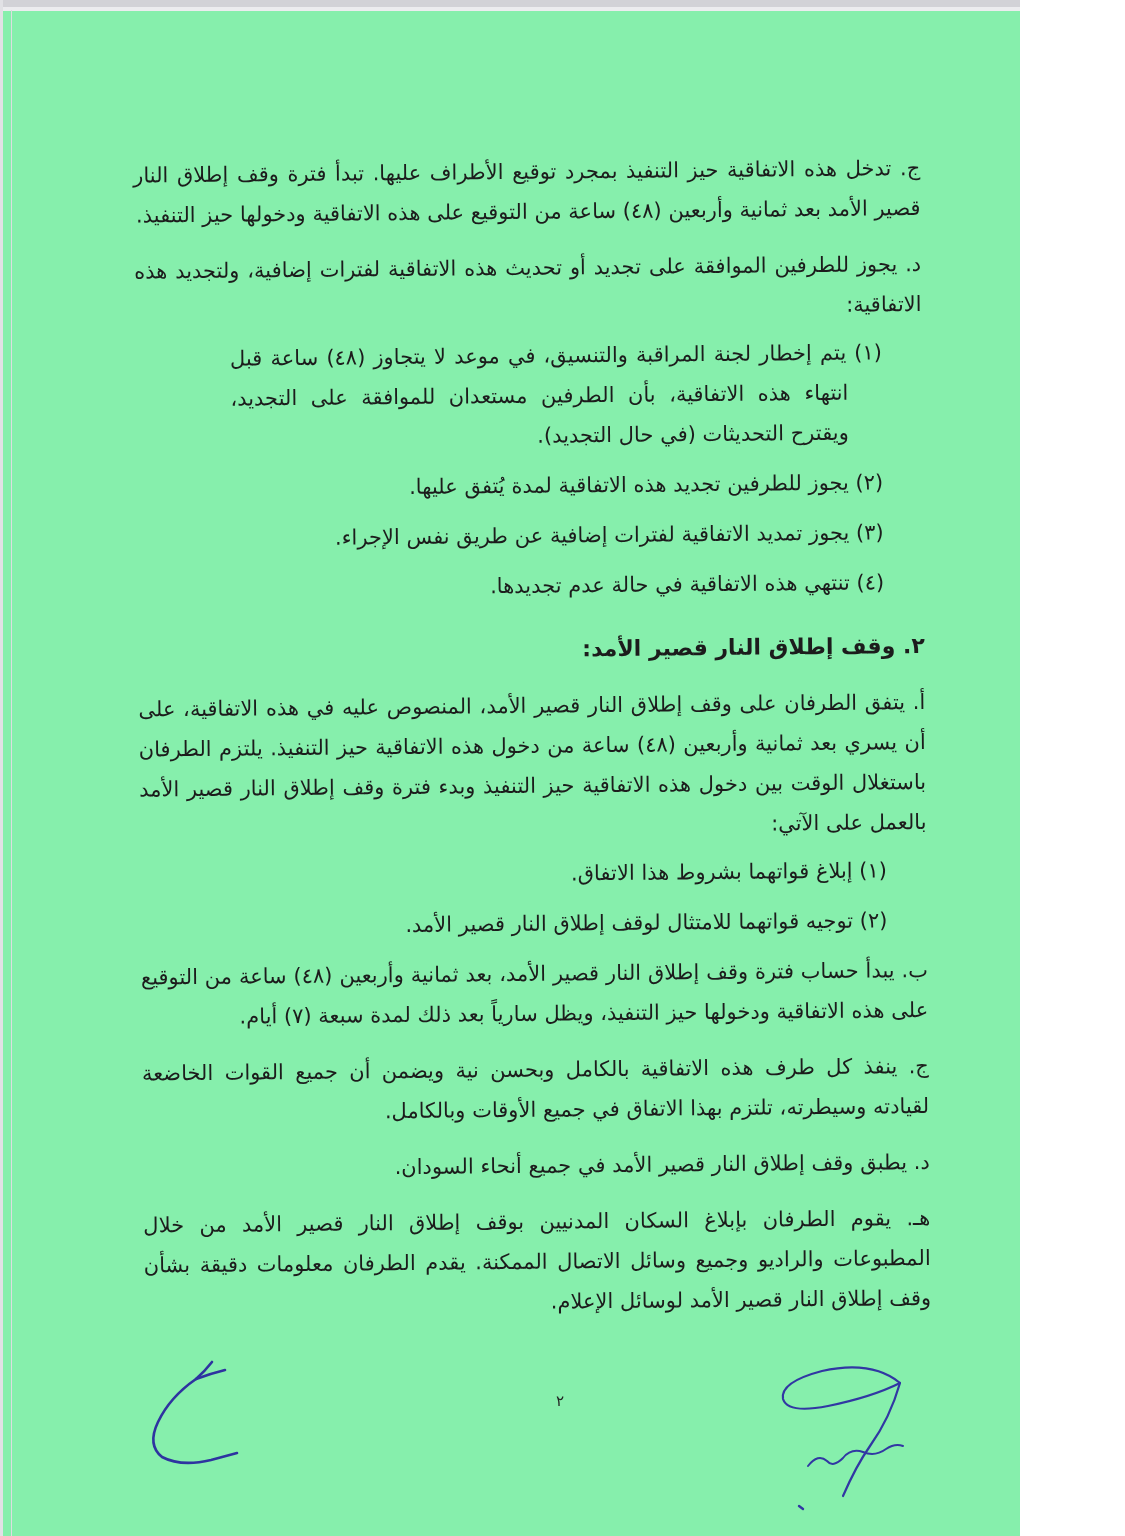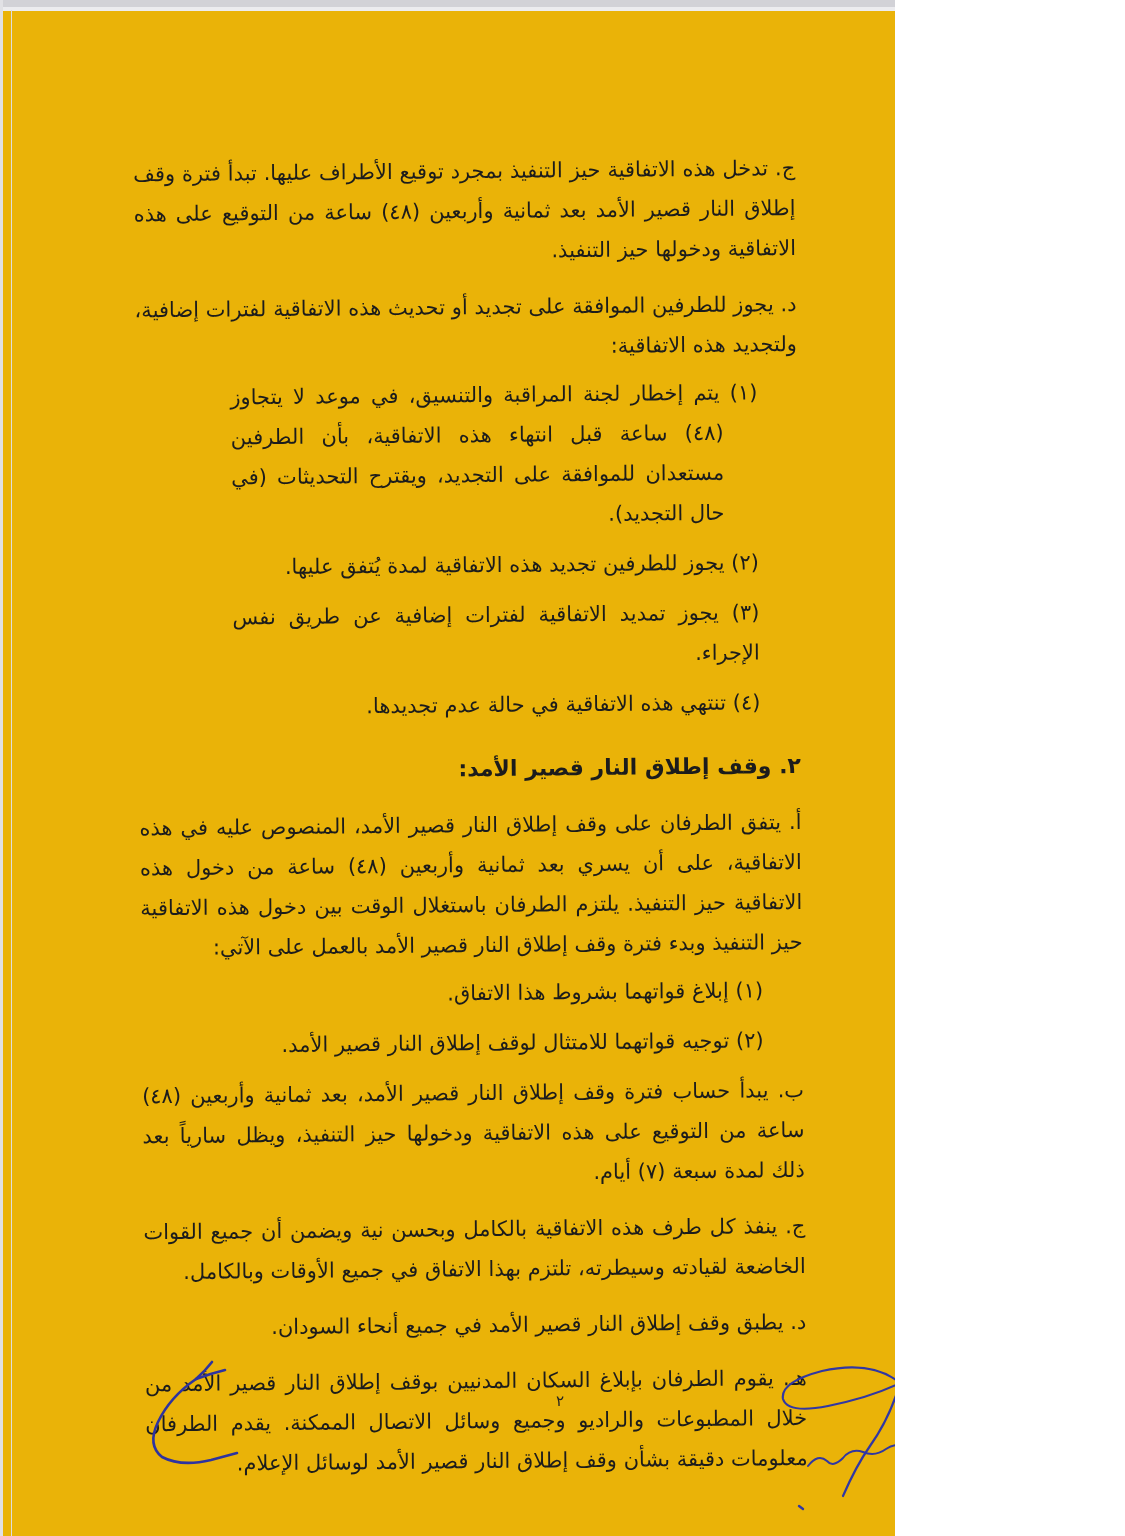--- a/index.html
+++ b/index.html
@@ -1,19 +1,19 @@
 <!DOCTYPE html>
 <html lang="ar"><head>
 <meta charset="utf-8">
 <style>
   html,body{margin:0;padding:0;background:#ffffff;}
   .scan{
     position:relative;
-    width:895px;height:1536px;
-    background:#eab308;
+    width:1020px;height:1536px;
+    background:#86efac;
     overflow:hidden;
     font-family:"DejaVu Sans",sans-serif;
     color:#1c1c1c;
   }
   .edge-top{position:absolute;top:0;left:0;right:0;height:7px;background:#d2d2d7;}
   .edge-top-fade{position:absolute;top:7px;left:0;right:0;height:4px;background:#ececef;}
   .edge-left{position:absolute;top:0;bottom:0;left:0;width:3px;background:#e1e1e5;}
   .edge-line{position:absolute;top:10px;bottom:0;left:11px;width:1px;background:#dddde0;}
 
   .content{

